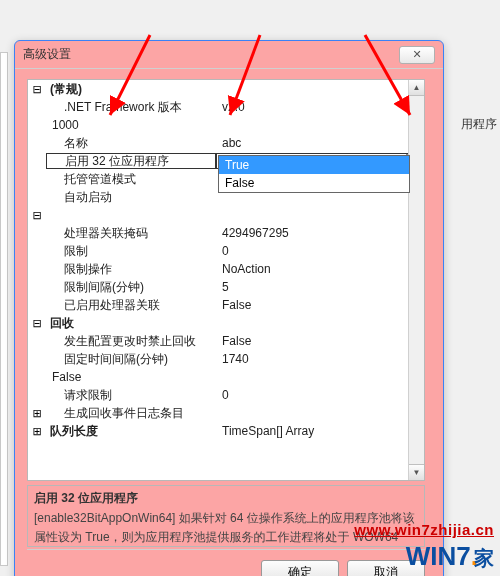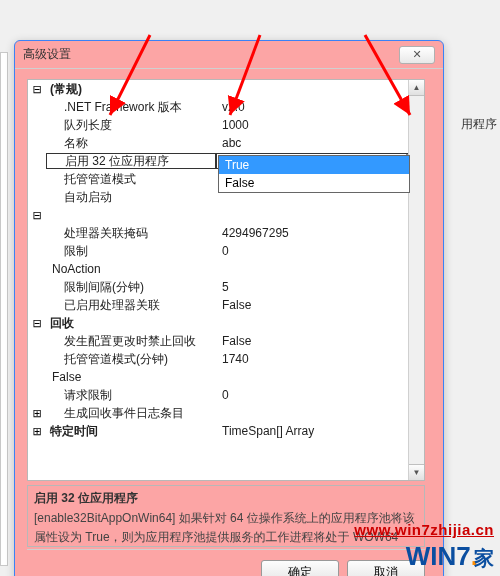--- a/index.html
+++ b/index.html
@@ -245,21 +245,20 @@
         <span class="col-label cat">(常规)</span>
         <span class="col-value"></span>
       </div>
       <div class="grow">
         <span class="col-toggle"></span>
         <span class="col-label indent">.NET Framework 版本</span>
         <span class="col-value">v2.0</span>
       </div>
       <div class="grow">
         <span class="col-toggle"></span>
-        <span class="col-label indent">队列长度</span>
         <span class="col-value">1000</span>
       </div>
       <div class="grow">
         <span class="col-toggle"></span>
         <span class="col-label indent">名称</span>
         <span class="col-value">abc</span>
       </div>
       <div class="grow selected">
         <span class="col-toggle"></span>
         <span class="col-label indent">启用 32 位应用程序</span>
@@ -290,20 +289,21 @@
         <span class="col-label indent">处理器关联掩码</span>
         <span class="col-value">4294967295</span>
       </div>
       <div class="grow">
         <span class="col-toggle"></span>
         <span class="col-label indent">限制</span>
         <span class="col-value">0</span>
       </div>
       <div class="grow">
         <span class="col-toggle"></span>
+        <span class="col-label indent">限制操作</span>
         <span class="col-value">NoAction</span>
       </div>
       <div class="grow">
         <span class="col-toggle"></span>
         <span class="col-label indent">限制间隔(分钟)</span>
         <span class="col-value">5</span>
       </div>
       <div class="grow">
         <span class="col-toggle"></span>
         <span class="col-label indent">已启用处理器关联</span>
@@ -315,40 +315,40 @@
         <span class="col-label cat">回收</span>
         <span class="col-value"></span>
       </div>
       <div class="grow">
         <span class="col-toggle"></span>
         <span class="col-label indent">发生配置更改时禁止回收</span>
         <span class="col-value">False</span>
       </div>
       <div class="grow">
         <span class="col-toggle"></span>
-        <span class="col-label indent">托管管道模式(分钟)</span>
+        <span class="col-label indent">固定时间间隔(分钟)</span>
         <span class="col-value">1740</span>
       </div>
       <div class="grow">
         <span class="col-toggle"></span>
         <span class="col-value">False</span>
       </div>
       <div class="grow">
         <span class="col-toggle"></span>
         <span class="col-label indent">请求限制</span>
         <span class="col-value">0</span>
       </div>
       <div class="grow">
         <span class="col-toggle">⊞</span>
         <span class="col-label indent">生成回收事件日志条目</span>
         <span class="col-value"></span>
       </div>
       <div class="grow">
         <span class="col-toggle">⊞</span>
-        <span class="col-label cat">特定时间</span>
+        <span class="col-label cat">队列长度</span>
         <span class="col-value bold">TimeSpan[] Array</span>
       </div>
     </div>
 
     <div class="dropdown">
       <div class="dd-item sel">True</div>
       <div class="dd-item">False</div>
     </div>
 
     <div class="scrollbar">

